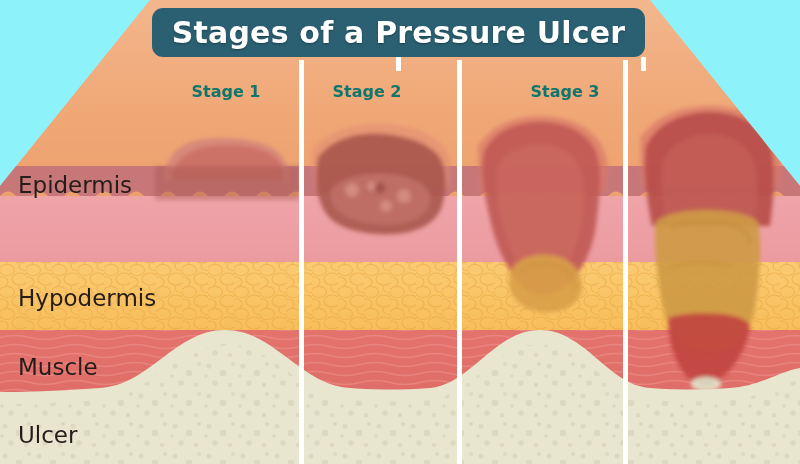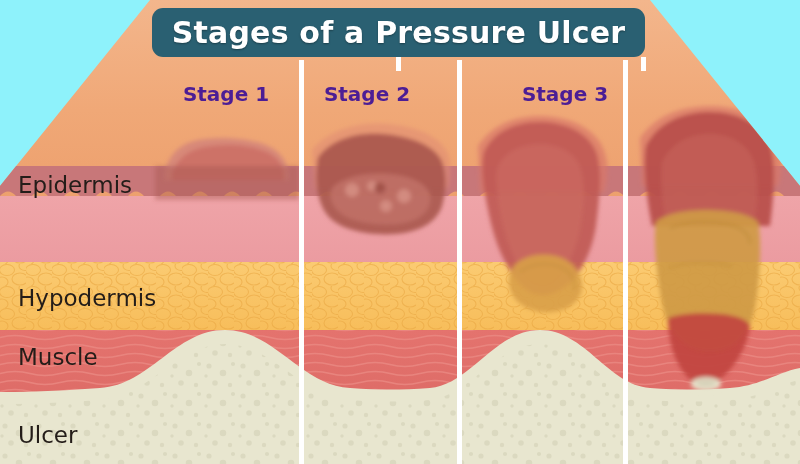--- a/index.html
+++ b/index.html
@@ -31,23 +31,23 @@
     font-weight:bold;
     letter-spacing:.2px;
     text-shadow:0 1px 2px rgba(0,0,0,.35);
     white-space:nowrap;
   }
 
   
   .stage-label{
     position:absolute;
     top:82px;
-    font-size:20px;
+    font-size:16px;
     font-weight:bold;
-    color:#4c1d95;
+    color:#0f766e;
     white-space:nowrap;
     text-align:center;
   }
 
   
   .layer-label{
     position:absolute;
     left:18px;
     font-size:23px;
     color:#241d19;
@@ -321,16 +321,16 @@
   <div class="title-banner">
     <span class="title-text">Stages of a Pressure Ulcer</span>
   </div>
 
   <div class="stage-label" style="left:152px; width:148px;">Stage 1</div>
   <div class="stage-label" style="left:305px; width:124px;">Stage 2</div>
   <div class="stage-label" style="left:462px; width:162px;padding-left:44px;">Stage 3</div>
 
   <div class="layer-label" style="top:172px;">Epidermis</div>
   <div class="layer-label" style="top:285px;">Hypodermis</div>
-  <div class="layer-label" style="top:344px;">Muscle</div>
+  <div class="layer-label" style="top:354px;">Muscle</div>
   <div class="layer-label" style="top:422px;">Ulcer</div>
 
 </div>
 
 </body></html>

